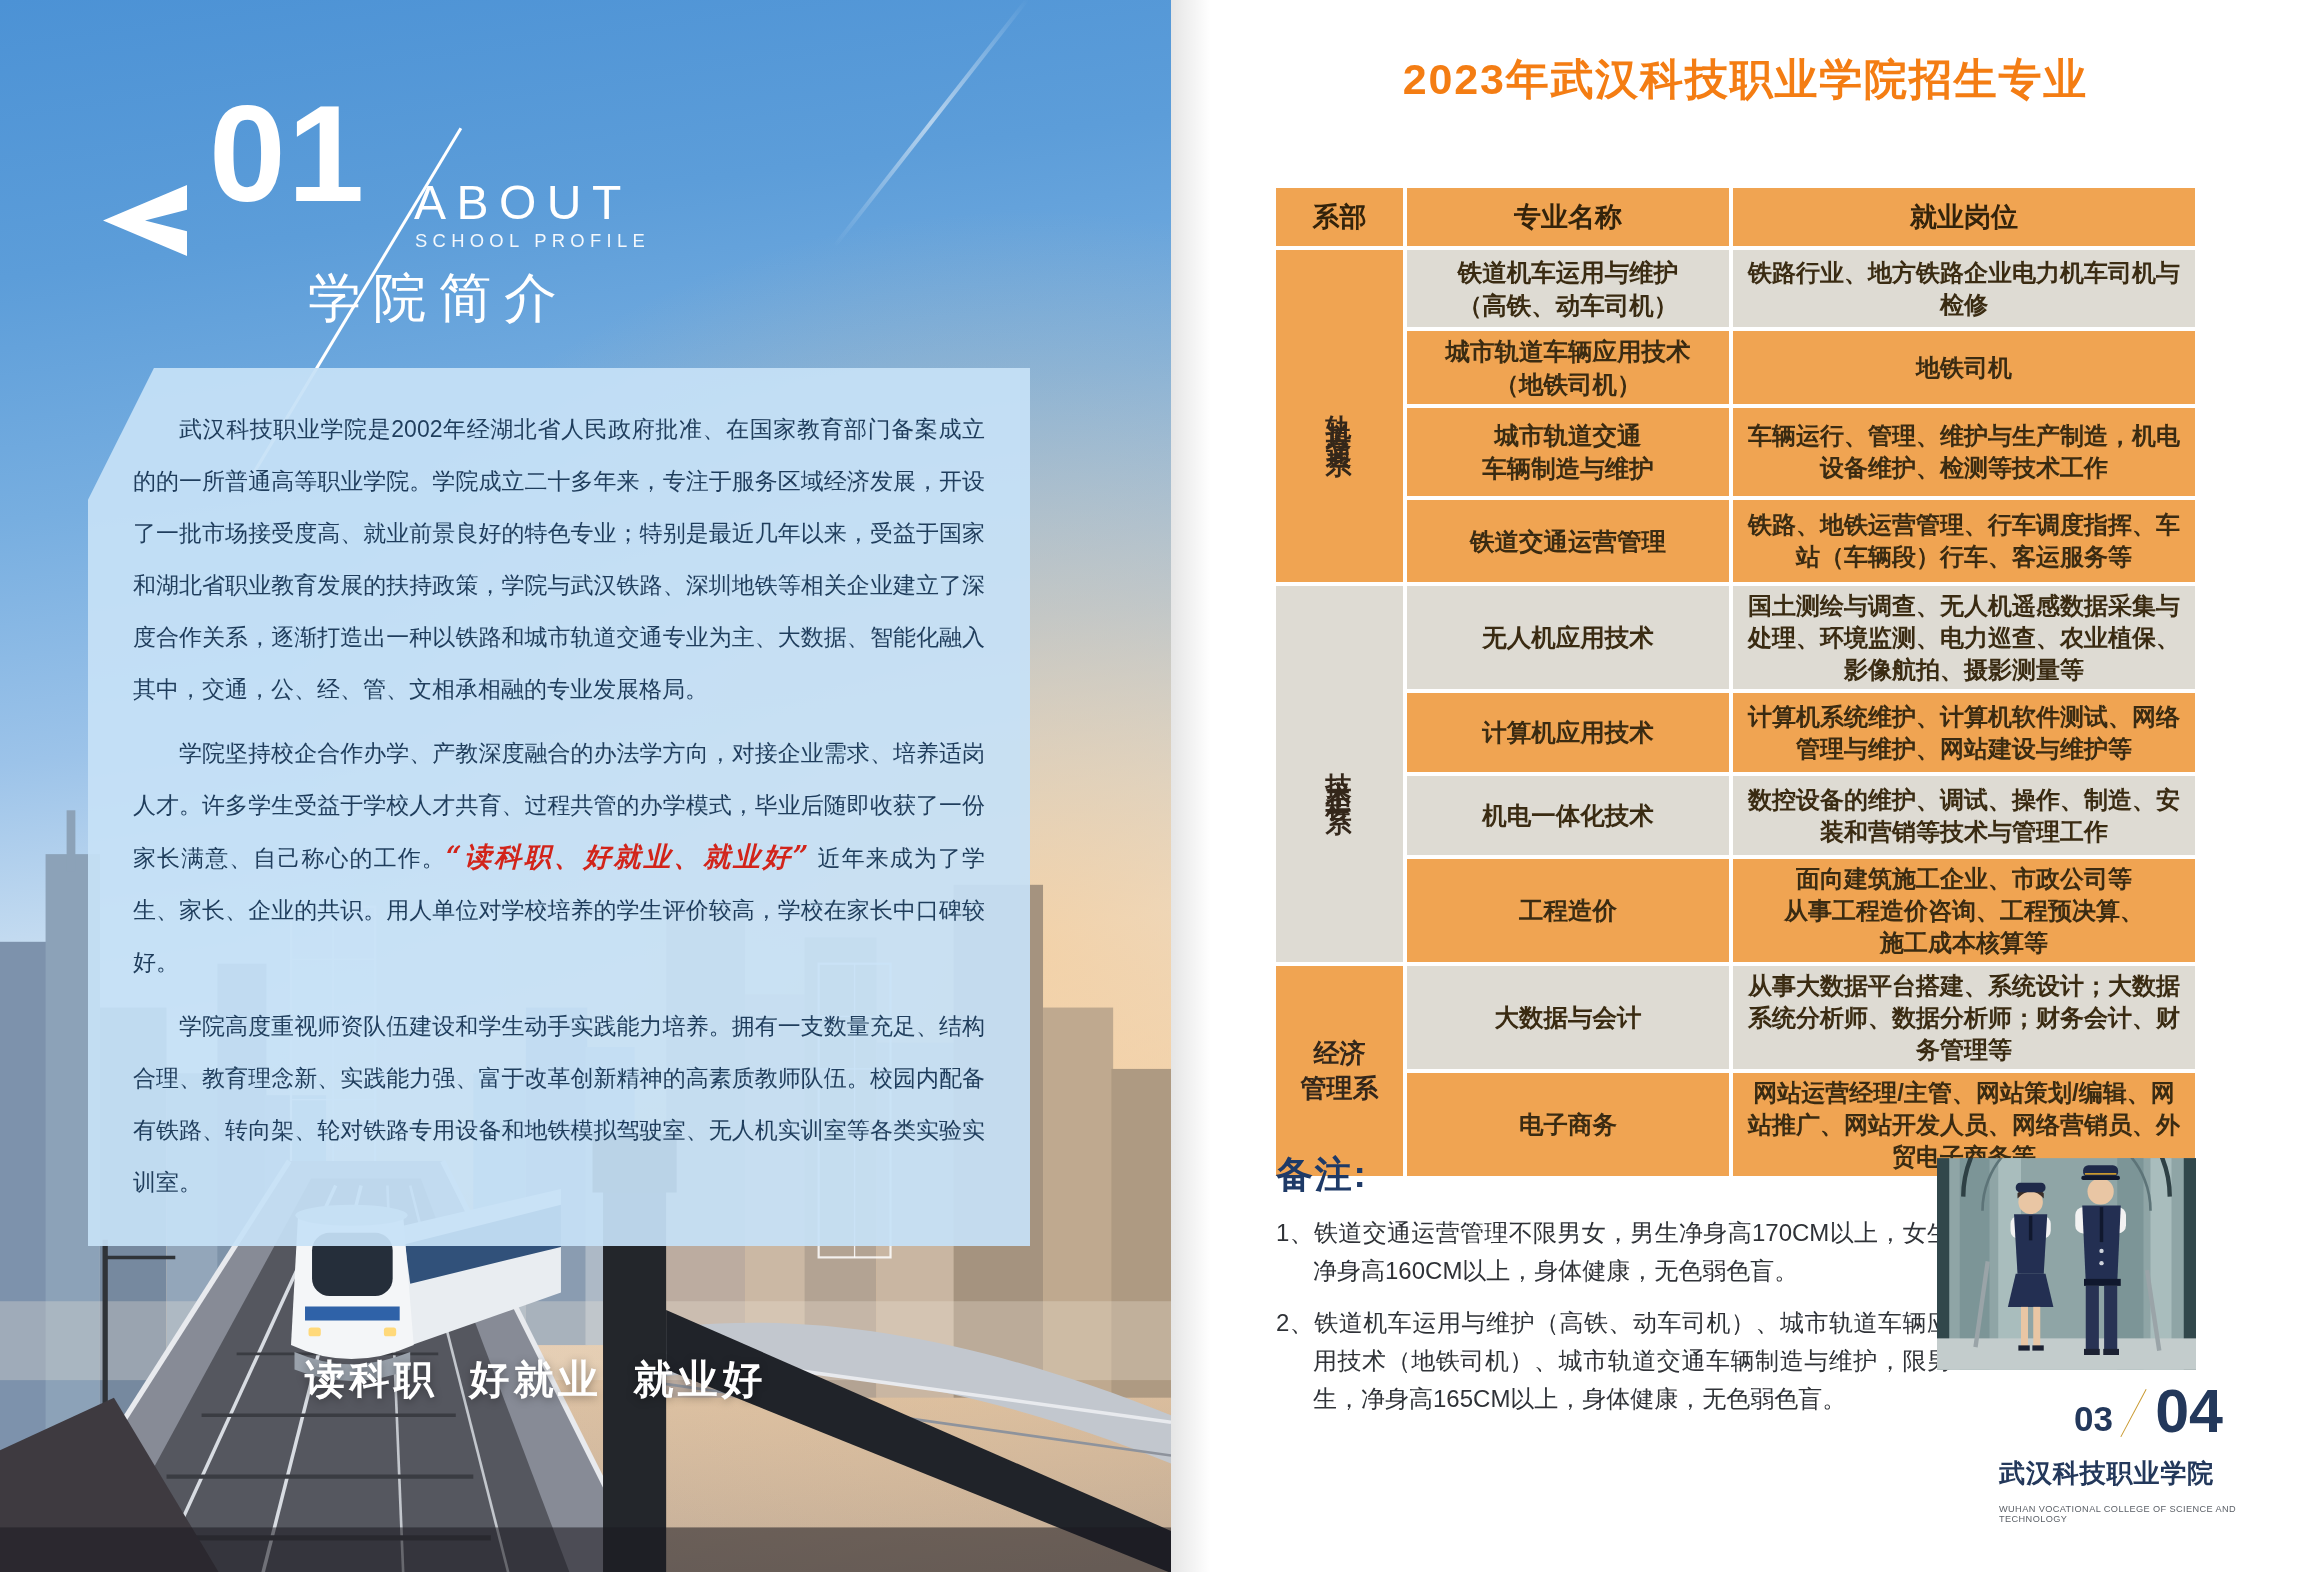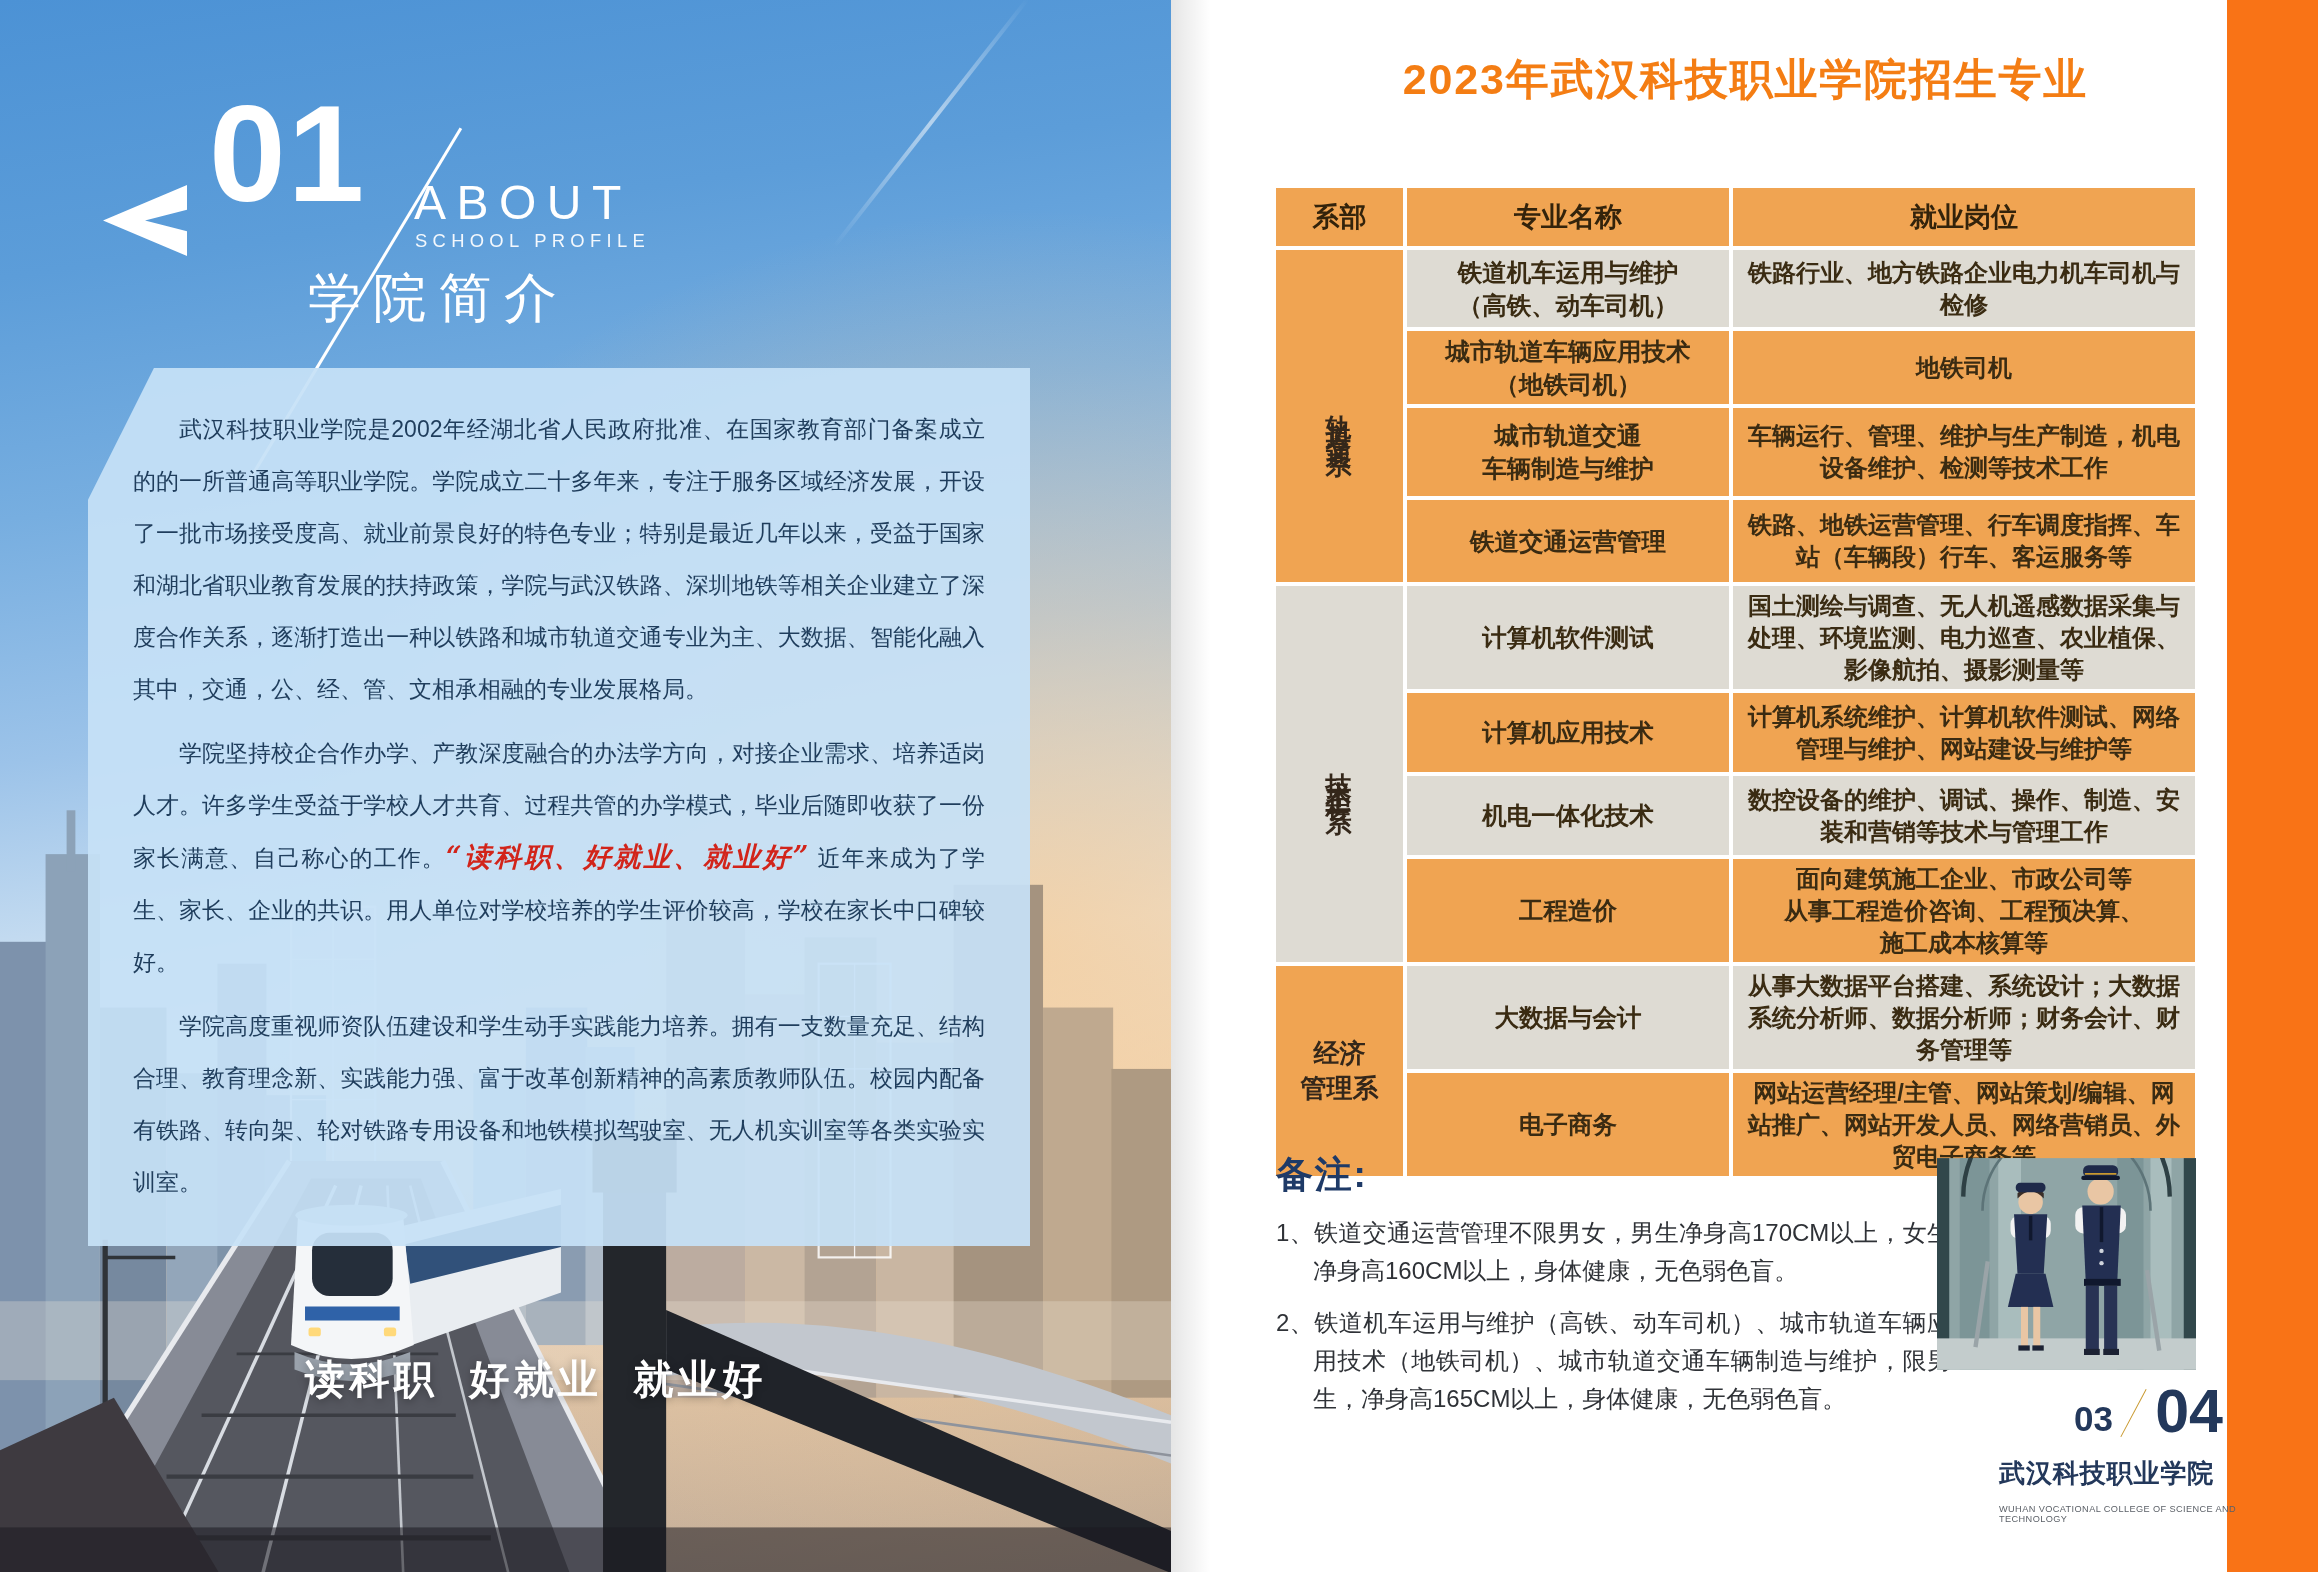--- a/index.html
+++ b/index.html
@@ -27,21 +27,21 @@
       clip-path:polygon(7% 0,100% 0,100% 100%,0 100%,0 15%);z-index:3;}
   .intro-box p{margin:12px;text-indent:2em;font-size:23px;line-height:52px;color:#1f3d5c;text-align:justify;}
   .red-script{font-family:"DejaVu Serif","Liberation Serif",serif;font-style:italic;font-weight:bold;
       color:#d2241a;font-size:27px;letter-spacing:1.8px;}
 
   .city{position:absolute;left:0;top:784px;width:1171px;height:789px;z-index:1;}
   .tagline{position:absolute;left:305px;top:1352px;z-index:4;color:#fff;font-size:40px;font-weight:bold;
       letter-spacing:4.4px;text-shadow:0 1.8px 8.8px rgba(0,0,0,.35);white-space:pre;}
 
   
-  .right-page{position:absolute;left:1171px;top:0;width:1056px;height:1573px;background:#fff;}
+  .right-page{position:absolute;left:1171px;top:0;width:1148px;height:1573px;background:#fff;}
   .gutter{position:absolute;left:0;top:0;width:40px;height:1573px;
       background:linear-gradient(to right,rgba(0,0,0,.10),rgba(0,0,0,0));}
   .rp-title{position:absolute;left:53px;top:51px;width:1043px;text-align:center;
       font-size:43px;font-weight:bold;color:#f47d13;letter-spacing:1.8px;}
 
   table.majors{position:absolute;left:101px;top:184px;width:920px;border-collapse:separate;border-spacing:4.4px;
       table-layout:fixed;}
   table.majors th,table.majors td{padding:3.5px 8.8px;text-align:center;vertical-align:middle;white-space:pre-line;}
   table.majors th{background:#f0a452;font-size:27px;font-weight:bold;color:#33230b;height:51px;}
   td.bg-o{background:#f0a452;}
@@ -202,21 +202,21 @@
           <td class="major bg-o">城市轨道交通
 车辆制造与维护</td>
           <td class="jobs bg-o">车辆运行、管理、维护与生产制造，机电设备维护、检测等技术工作</td>
         </tr>
         <tr style="height:82px">
           <td class="major bg-o">铁道交通运营管理</td>
           <td class="jobs bg-o">铁路、地铁运营管理、行车调度指挥、车站（车辆段）行车、客运服务等</td>
         </tr>
         <tr style="height:98px">
           <td rowspan="4" class="dept dept-vert bg-g">技术工程系</td>
-          <td class="major bg-g">计算机软件测试</td>
+          <td class="major bg-g">无人机应用技术</td>
           <td class="jobs bg-g">国土测绘与调查、无人机遥感数据采集与处理、环境监测、电力巡查、农业植保、影像航拍、摄影测量等</td>
         </tr>
         <tr style="height:79px">
           <td class="major bg-o">计算机应用技术</td>
           <td class="jobs bg-o">计算机系统维护、计算机软件测试、网络管理与维护、网站建设与维护等</td>
         </tr>
         <tr style="height:79px">
           <td class="major bg-g">机电一体化技术</td>
           <td class="jobs bg-g">数控设备的维护、调试、操作、制造、安装和营销等技术与管理工作</td>
         </tr>

